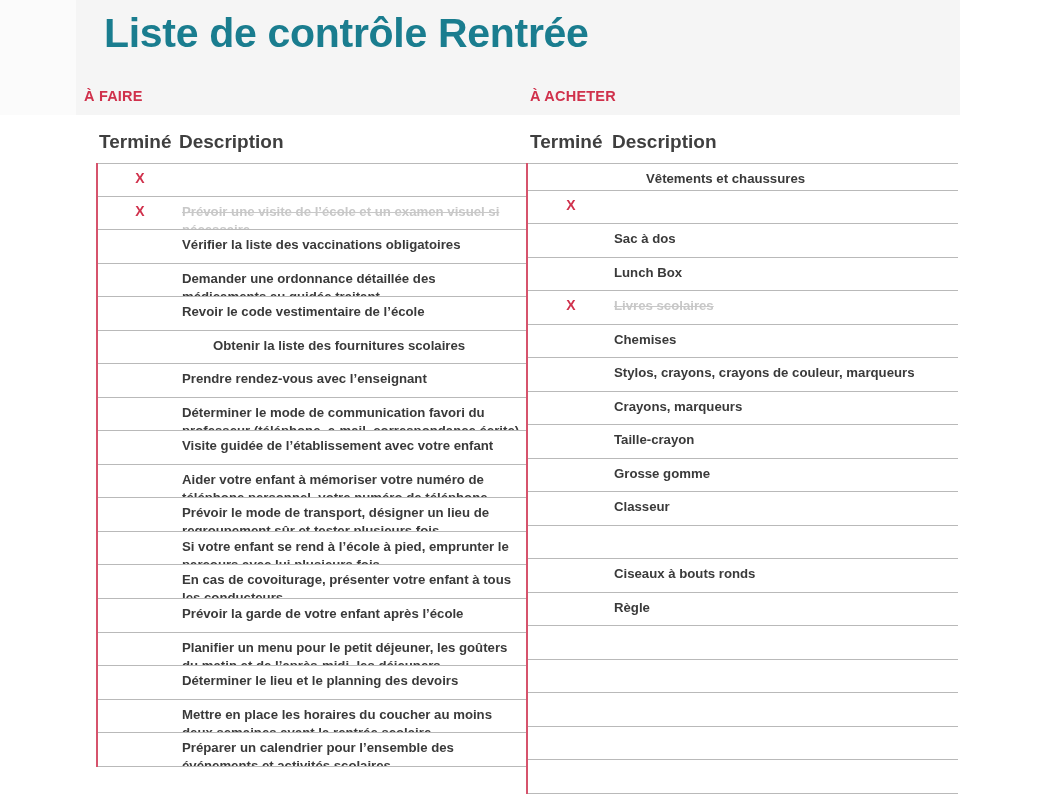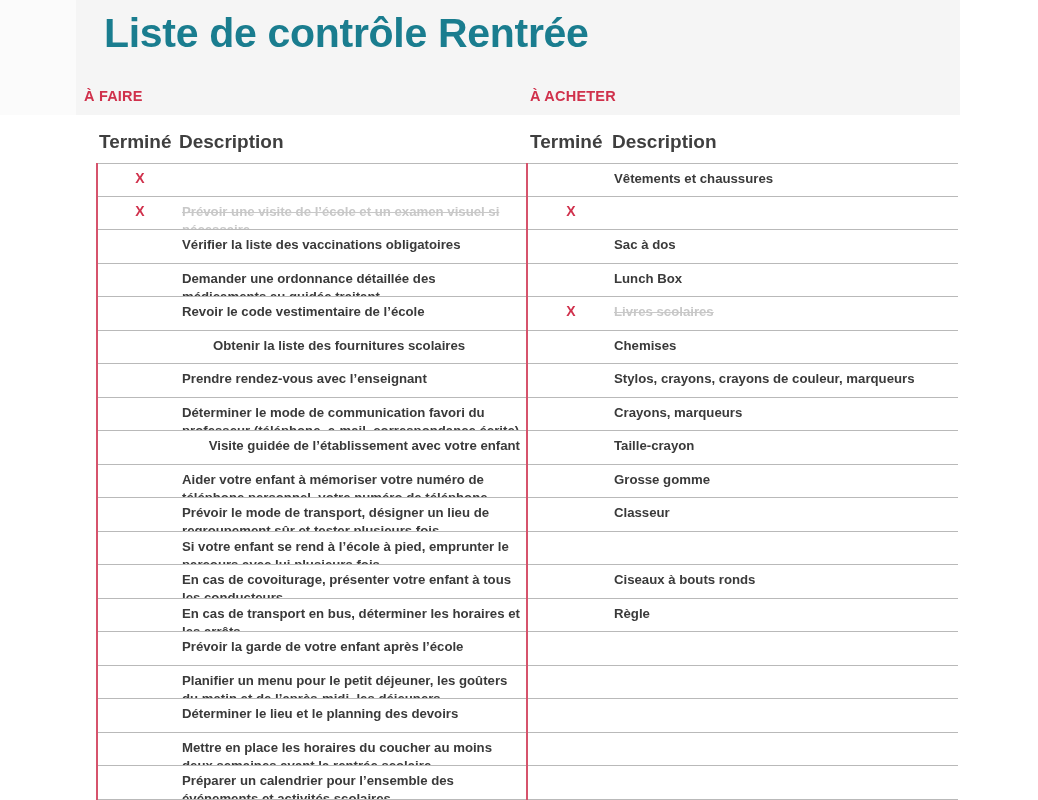--- a/index.html
+++ b/index.html
@@ -148,21 +148,21 @@
           <span class="mark"></span>
         </div>
         <div class="cell-desc">Prendre rendez-vous avec l’enseignant</div>
       </div>
       <div class="row" style="height: 33px;">
         <div class="cell-done">
           <span class="mark"></span>
         </div>
         <div class="cell-desc">Déterminer le mode de communication favori du professeur (téléphone, e-mail, correspondance écrite)</div>
       </div>
-      <div class="row" style="height: 34px; text-align: right;">
+      <div class="row" style="height: 34px;">
         <div class="cell-done">
           <span class="mark"></span>
         </div>
         <div class="cell-desc">Visite guidée de l’établissement avec votre enfant</div>
       </div>
       <div class="row" style="height: 33px;">
         <div class="cell-done">
           <span class="mark"></span>
         </div>
         <div class="cell-desc">Aider votre enfant à mémoriser votre numéro de téléphone personnel, votre numéro de téléphone professionnel et</div>
@@ -177,26 +177,20 @@
         <div class="cell-done">
           <span class="mark"></span>
         </div>
         <div class="cell-desc">Si votre enfant se rend à l’école à pied, emprunter le parcours avec lui plusieurs fois</div>
       </div>
       <div class="row" style="height: 34px;">
         <div class="cell-done">
           <span class="mark"></span>
         </div>
         <div class="cell-desc">En cas de covoiturage, présenter votre enfant à tous les conducteurs</div>
-      </div>
-      <div class="row" style="height: 33px;">
-        <div class="cell-done">
-          <span class="mark"></span>
-        </div>
-        <div class="cell-desc">En cas de transport en bus, déterminer les horaires et les arrêts</div>
       </div>
       <div class="row" style="height: 34px;">
         <div class="cell-done">
           <span class="mark"></span>
         </div>
         <div class="cell-desc">Prévoir la garde de votre enfant après l’école</div>
       </div>
       <div class="row" style="height: 33px;">
         <div class="cell-done">
           <span class="mark"></span>
@@ -216,21 +210,21 @@
         <div class="cell-desc">Mettre en place les horaires du coucher au moins deux semaines avant la rentrée scolaire</div>
       </div>
       <div class="row" style="height: 34px;">
         <div class="cell-done">
           <span class="mark"></span>
         </div>
         <div class="cell-desc">Préparer un calendrier pour l’ensemble des événements et activités scolaires</div>
       </div>
     </div>
   <div class="table right" id="table-buy">
-      <div class="row" style="height: 34px;">
+      <div class="row" style="height: 28px; padding-left: 32px;">
         <div class="cell-done">
           <span class="mark"></span>
         </div>
         <div class="cell-desc">Vêtements et chaussures</div>
       </div>
       <div class="row done" style="height: 33px;">
         <div class="cell-done">
           <span class="mark">X</span>
         </div>
       </div>

